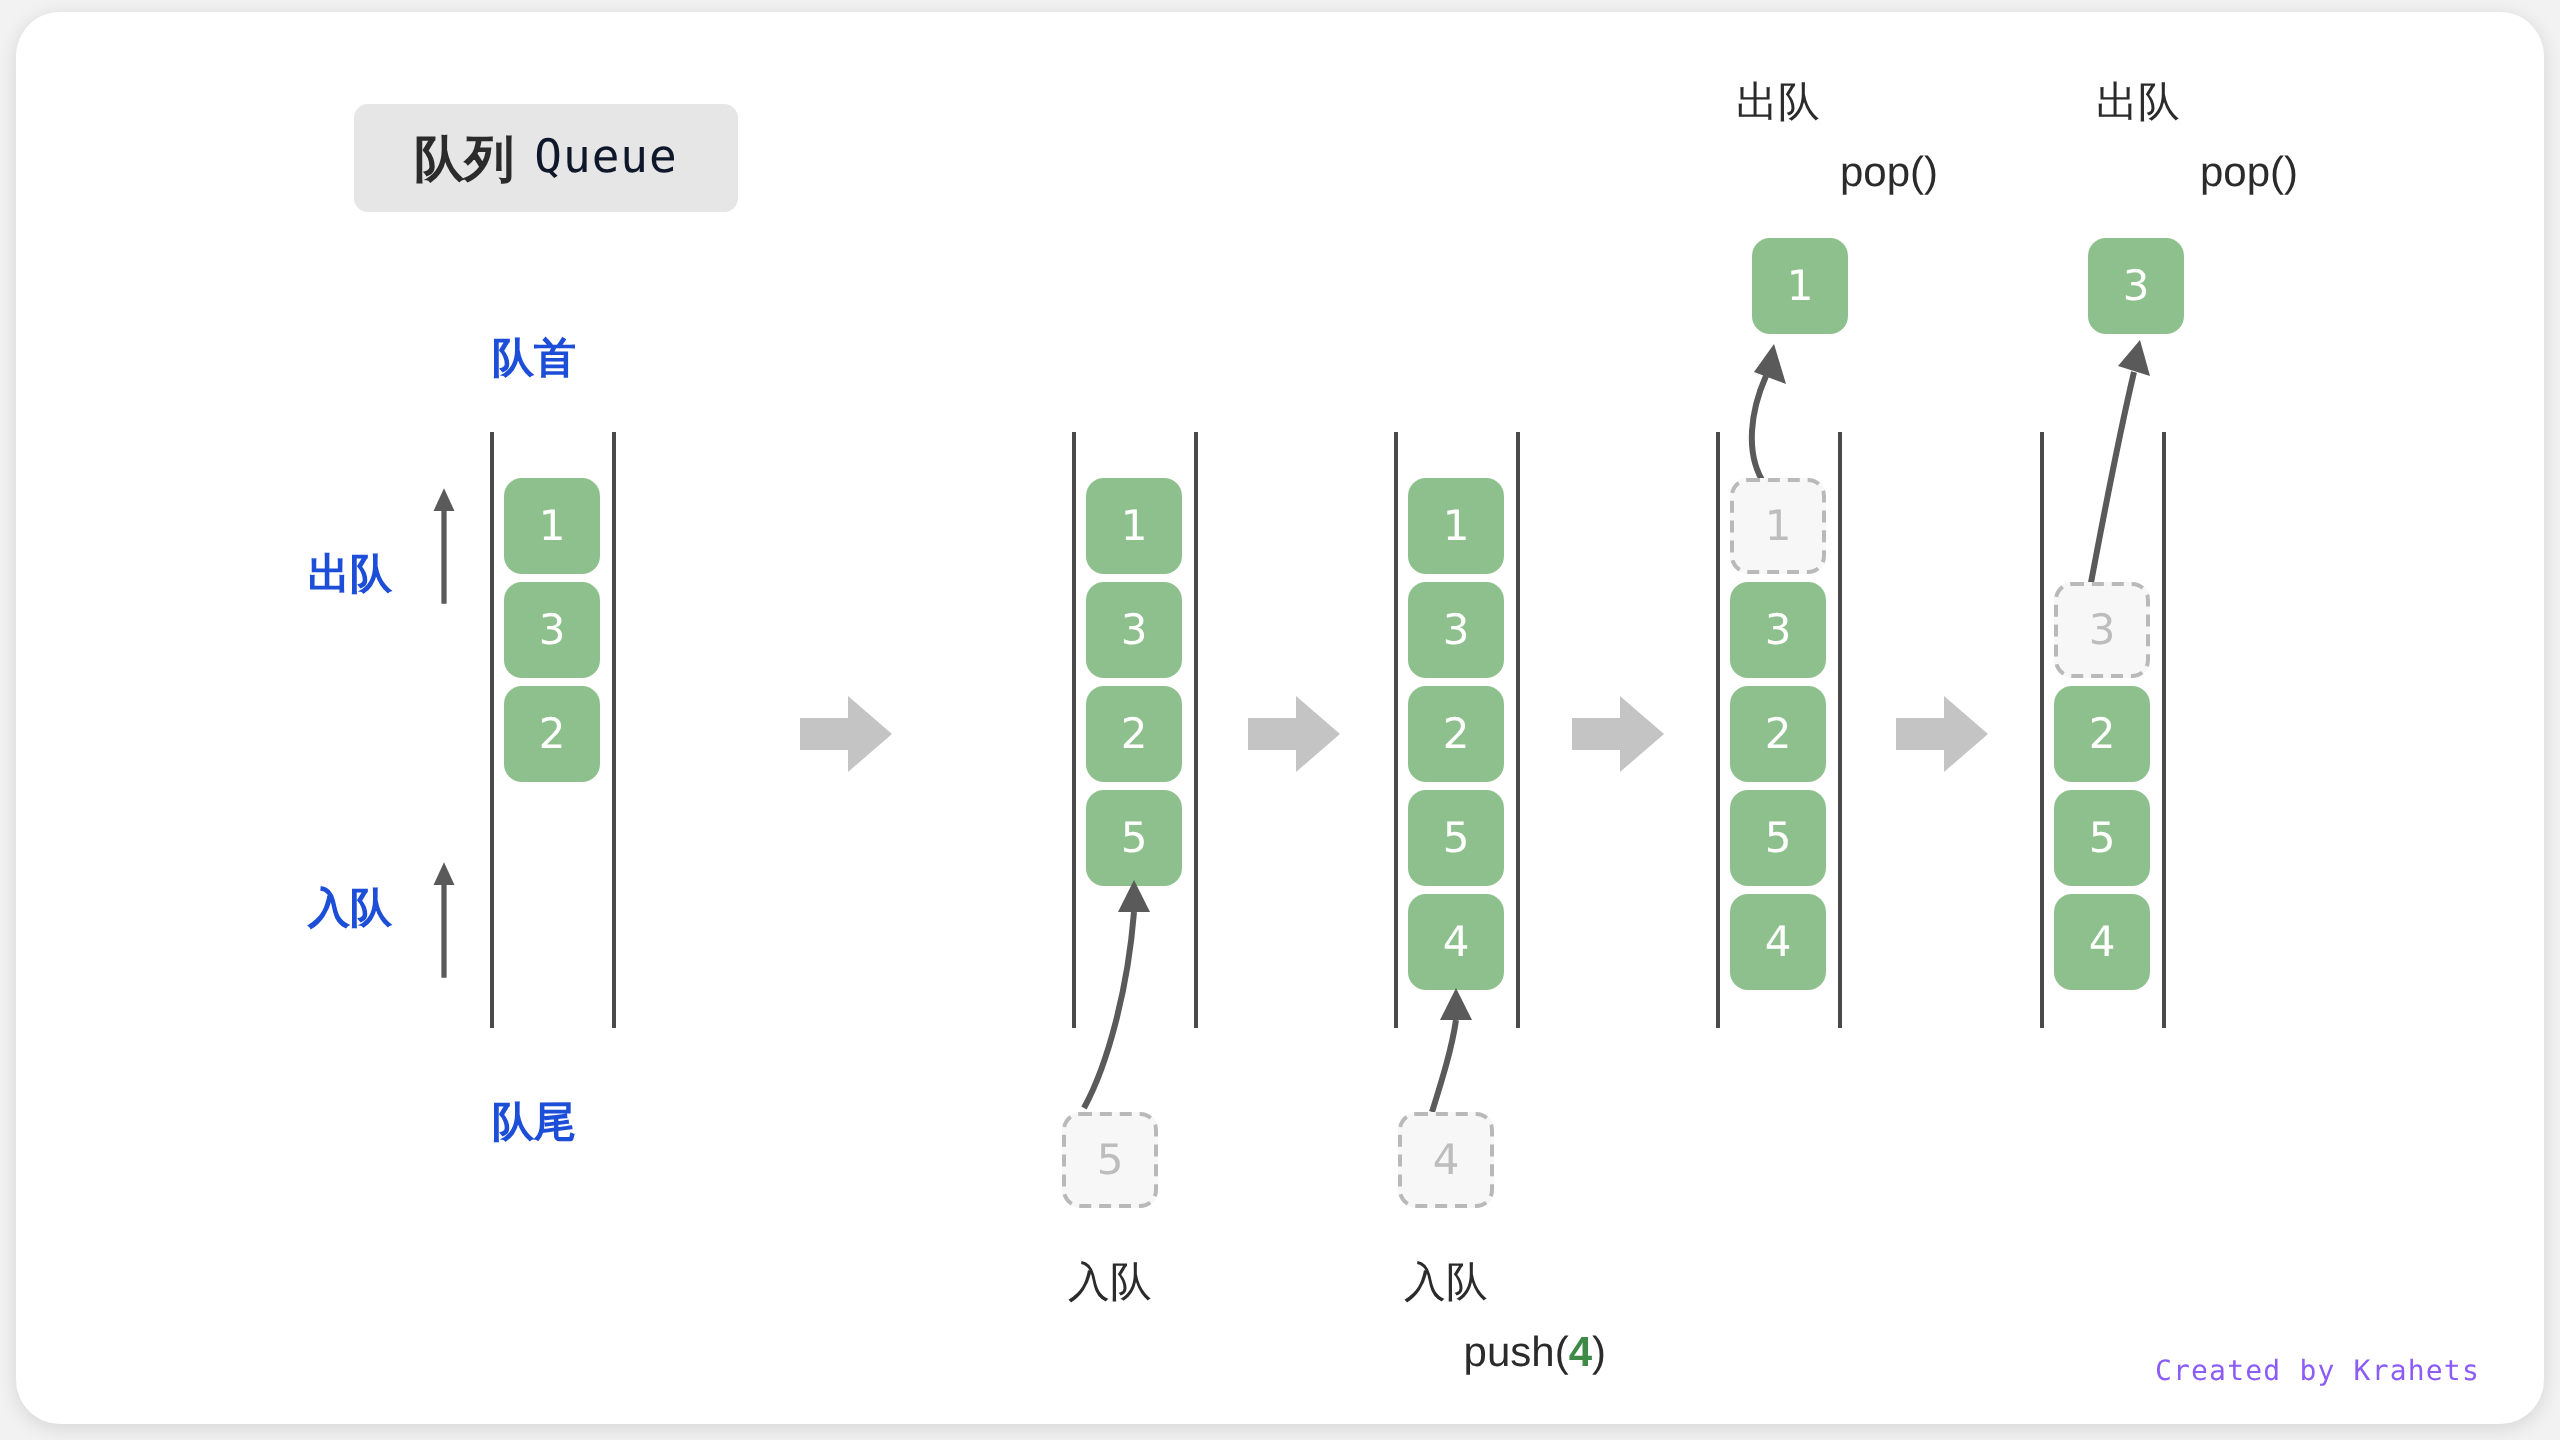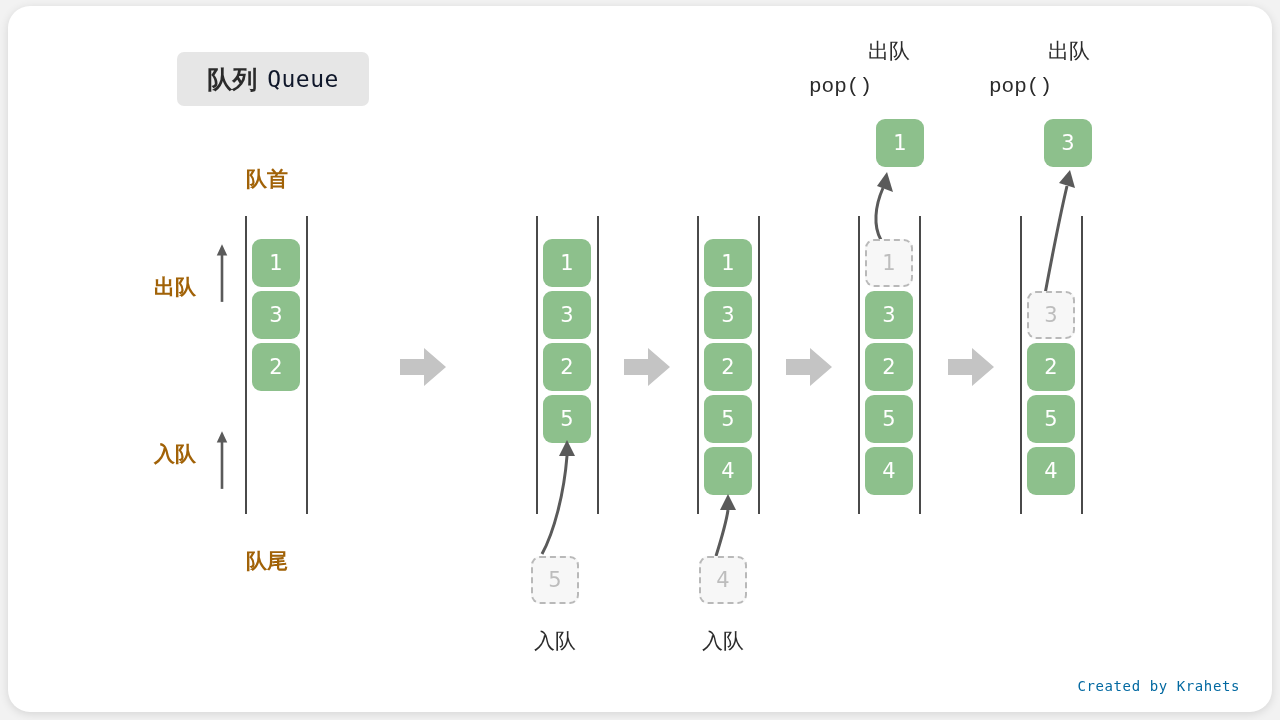--- a/index.html
+++ b/index.html
@@ -57,33 +57,33 @@
 
   
   .abs-text {
     position: absolute;
     white-space: nowrap;
   }
   .cn-bold {
     font-family: "DejaVu Sans", "Liberation Sans", sans-serif;
     font-size: 21px;
     font-weight: bold;
-    color: #a16207;
+    color: #1d4ed8;
   }
   .op-cn {
     font-family: "DejaVu Sans", "Liberation Sans", sans-serif;
     font-size: 21px;
     color: #2b2b2b;
     text-align: center;
   }
   .op-code {
-    font-family: Liberation Mono, monospace;
+    font-family: Liberation Sans, sans-serif;
     font-size: 21px;
     color: #2b2b2b;
-    text-align: left;
+    text-align: right;
     letter-spacing: 0px;
   }
   .op-code .num {
     color: #3d8b46;
     font-weight: bold;
   }
   .op-label {
     position: absolute;
     width: 160px;
     text-align: center;
@@ -139,21 +139,21 @@
     pointer-events: none;
   }
 
   
   .watermark {
     position: absolute;
     right: 32px;
     bottom: 18px;
     font-family: "DejaVu Sans Mono", "Liberation Mono", monospace;
     font-size: 14px;
-    color: #0369a1;
+    color: #8b5cf6;
     letter-spacing: 0.6px;
   }
 </style>
 </head>
 <body>
 
 <div id="stage">
   <div id="card">
 
     <div class="title-badge">
@@ -224,20 +224,21 @@
       <div class="cell filled" style="left:696px; top:441px;">4</div>
 
       <svg class="motion-arrow" style="left:688px; top:484px;" width="60" height="72" viewBox="0 0 60 72">
         <path d="M 20 66 C 25 50, 30 34, 32 20" fill="none" stroke="#5a5a5a" stroke-width="3"></path>
         <polygon points="32,4 24,20 40,20" fill="#5a5a5a"></polygon>
       </svg>
       <div class="cell ghost" style="left:691px; top:550px;">4</div>
 
       <div class="op-label" style="left:635px; top:618px;">
         <div class="op-cn">入队</div>
+        <div class="op-code"><span>push(</span><span class="num">4</span><span>)</span></div>
       </div>
     </div>
 
     <svg class="trans-arrow" style="left:778px; top:340px;" viewBox="0 0 46 42">
       <polygon points="0,13 24,13 24,2 46,21 24,40 24,29 0,29" fill="#c4c4c4"></polygon>
     </svg>
 
     <div>
       <div class="op-label" style="left:801px; top:28px;">
         <div class="op-cn">出队</div>

